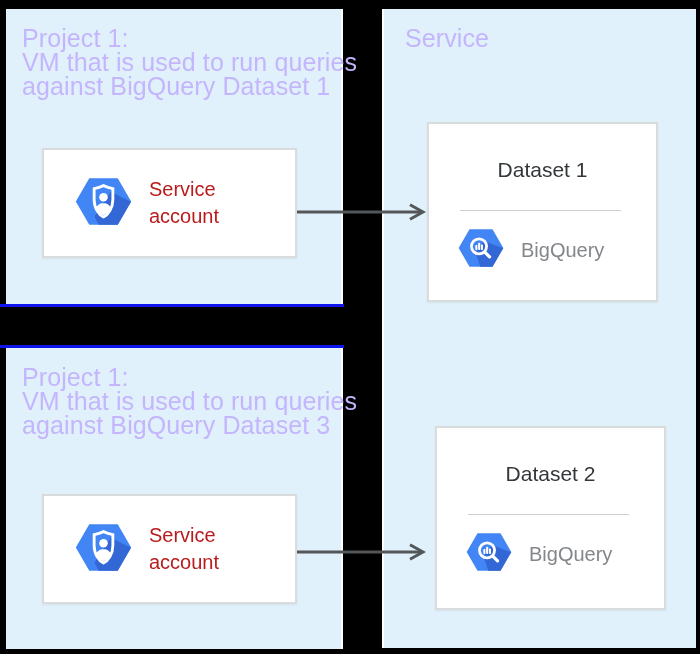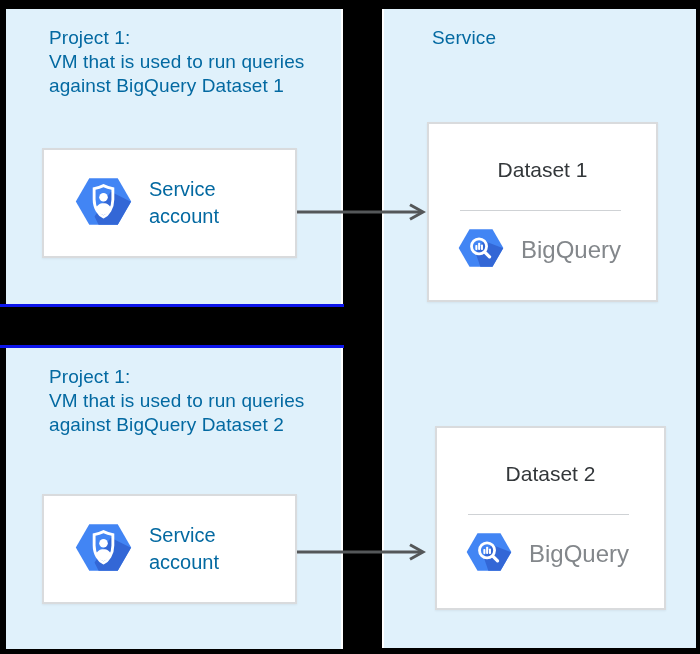--- a/index.html
+++ b/index.html
@@ -19,25 +19,24 @@
   .panel-tl{left:6px;top:9px;width:337px;height:296px;border-right:2px solid #fff;}
   .panel-bl{left:6px;top:348px;width:337px;height:301px;border-right:2px solid #fff;}
   .panel-right{left:382px;top:9px;width:314px;height:639px;border-left:2px solid #fff;}
   .blue-divider{
     position:absolute;left:0;width:344px;height:3px;background:#0d16ec;
   }
   .blue-divider.d1{top:304px;}
   .blue-divider.d2{top:345px;}
   .panel-label{
     position:absolute;
-    color:#0369a1;
-    font-size:19px;
+    color:#c4b5fd;
+    font-size:25px;
     line-height:24px;
     letter-spacing:.1px;
-    margin-left:27px;
   }
   .label-tl{left:22px;top:26px;}
   .label-bl{left:22px;top:365px;}
   .label-right{left:405px;top:26px;}
   .card{
     position:absolute;
     background:#fff;
     border:2px solid #d9dbdd;
     box-sizing:border-box;
     box-shadow:0 1px 2px rgba(0,0,0,.06);
@@ -47,21 +46,21 @@
     display:flex;align-items:center;
     padding-left:31px;
   }
   .service-card.sc1{top:148px;}
   .service-card.sc2{top:494px;}
   .service-card .icon{flex:0 0 auto;}
   .service-label{
     margin-left:17px;
     width:96px;
     font-size:20px;line-height:27px;
-    color:#0369a1;
+    color:#b91c1c;
   }
   .dataset-card{
     width:231px;left:427px;
     display:flex;flex-direction:column;
   }
   .dataset-card.dc1{top:122px;height:180px;}
   .dataset-card.dc2{top:426px;height:184px;margin-left:8px;}
   .dataset-title{
     margin-top:34px;
     text-align:center;
@@ -72,21 +71,21 @@
     margin:28px 0 0 31px;
     width:161px;height:1px;
     background:#cfd2d5;
   }
   .product-row{
     display:flex;align-items:center;
     margin:17px 0 0 29px;
   }
   .product-label{
     margin-left:17px;
-    font-size:24px;
+    font-size:20px;
     color:#83878b;
   }
   .arrow{position:absolute;}
   .arrow.a1{left:296px;top:203px;}
   .arrow.a2{left:296px;top:543px;}
 </style>
 </head>
 <body>
 
 <div class="stage">
@@ -100,21 +99,21 @@
 
   <div class="panel-label label-tl">
     <div>Project 1:</div>
     <div>VM that is used to run queries</div>
     <div>against BigQuery Dataset 1</div>
   </div>
 
   <div class="panel-label label-bl">
     <div>Project 1:</div>
     <div>VM that is used to run queries</div>
-    <div>against BigQuery Dataset 2</div>
+    <div>against BigQuery Dataset 3</div>
   </div>
 
   <div class="panel-label label-right">
     <div>Service</div>
   </div>
 
   <div class="card service-card sc1">
     <span class="icon">
       <svg width="57" height="49" viewBox="0 0 28 24">
         <path d="M7 .6 L21 .6 L27.6 12 L21 23.4 L7 23.4 L.4 12 Z" fill="#4285f4"></path>

